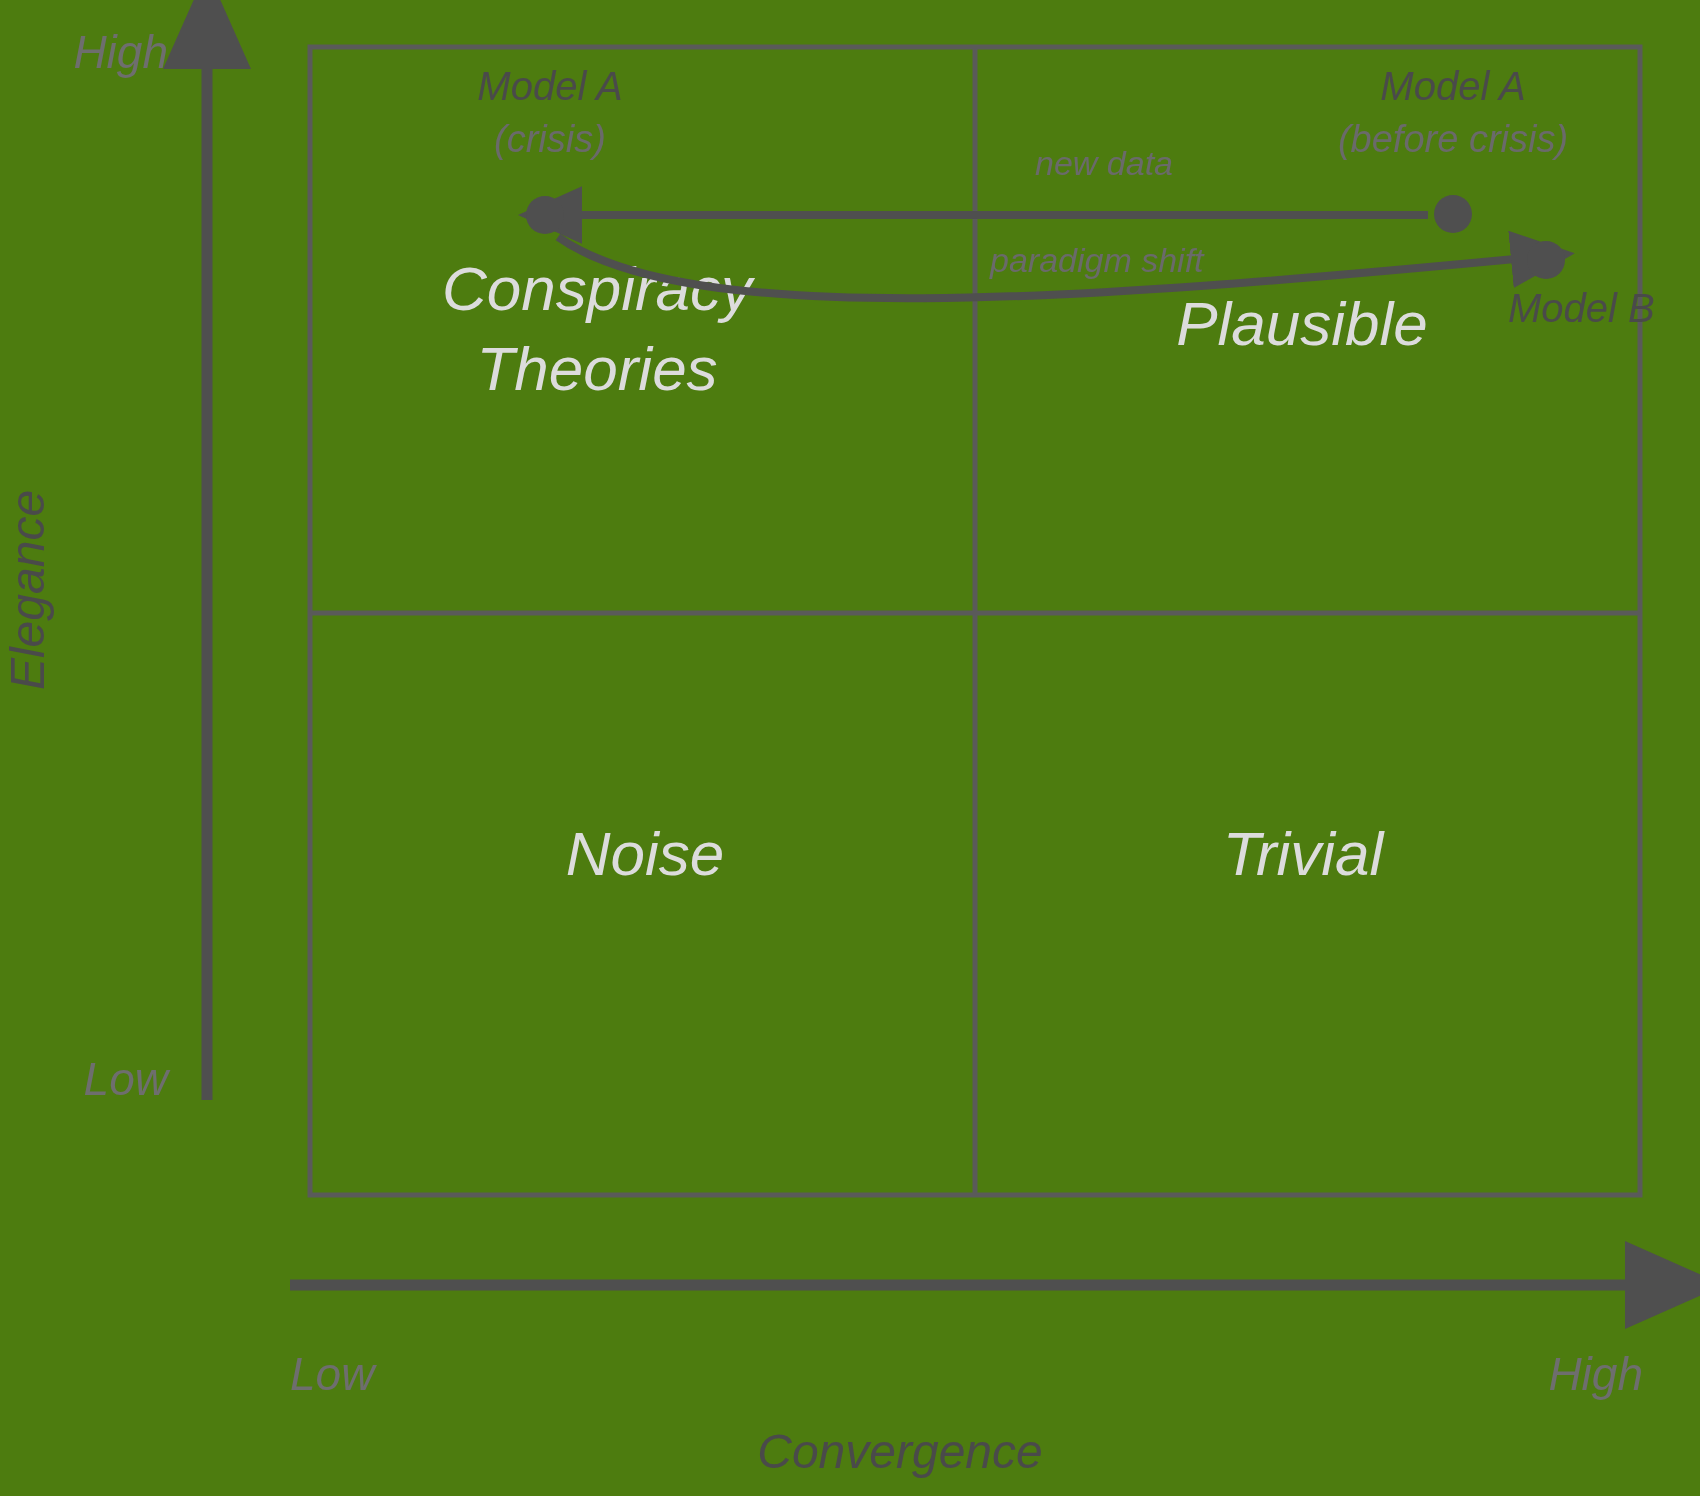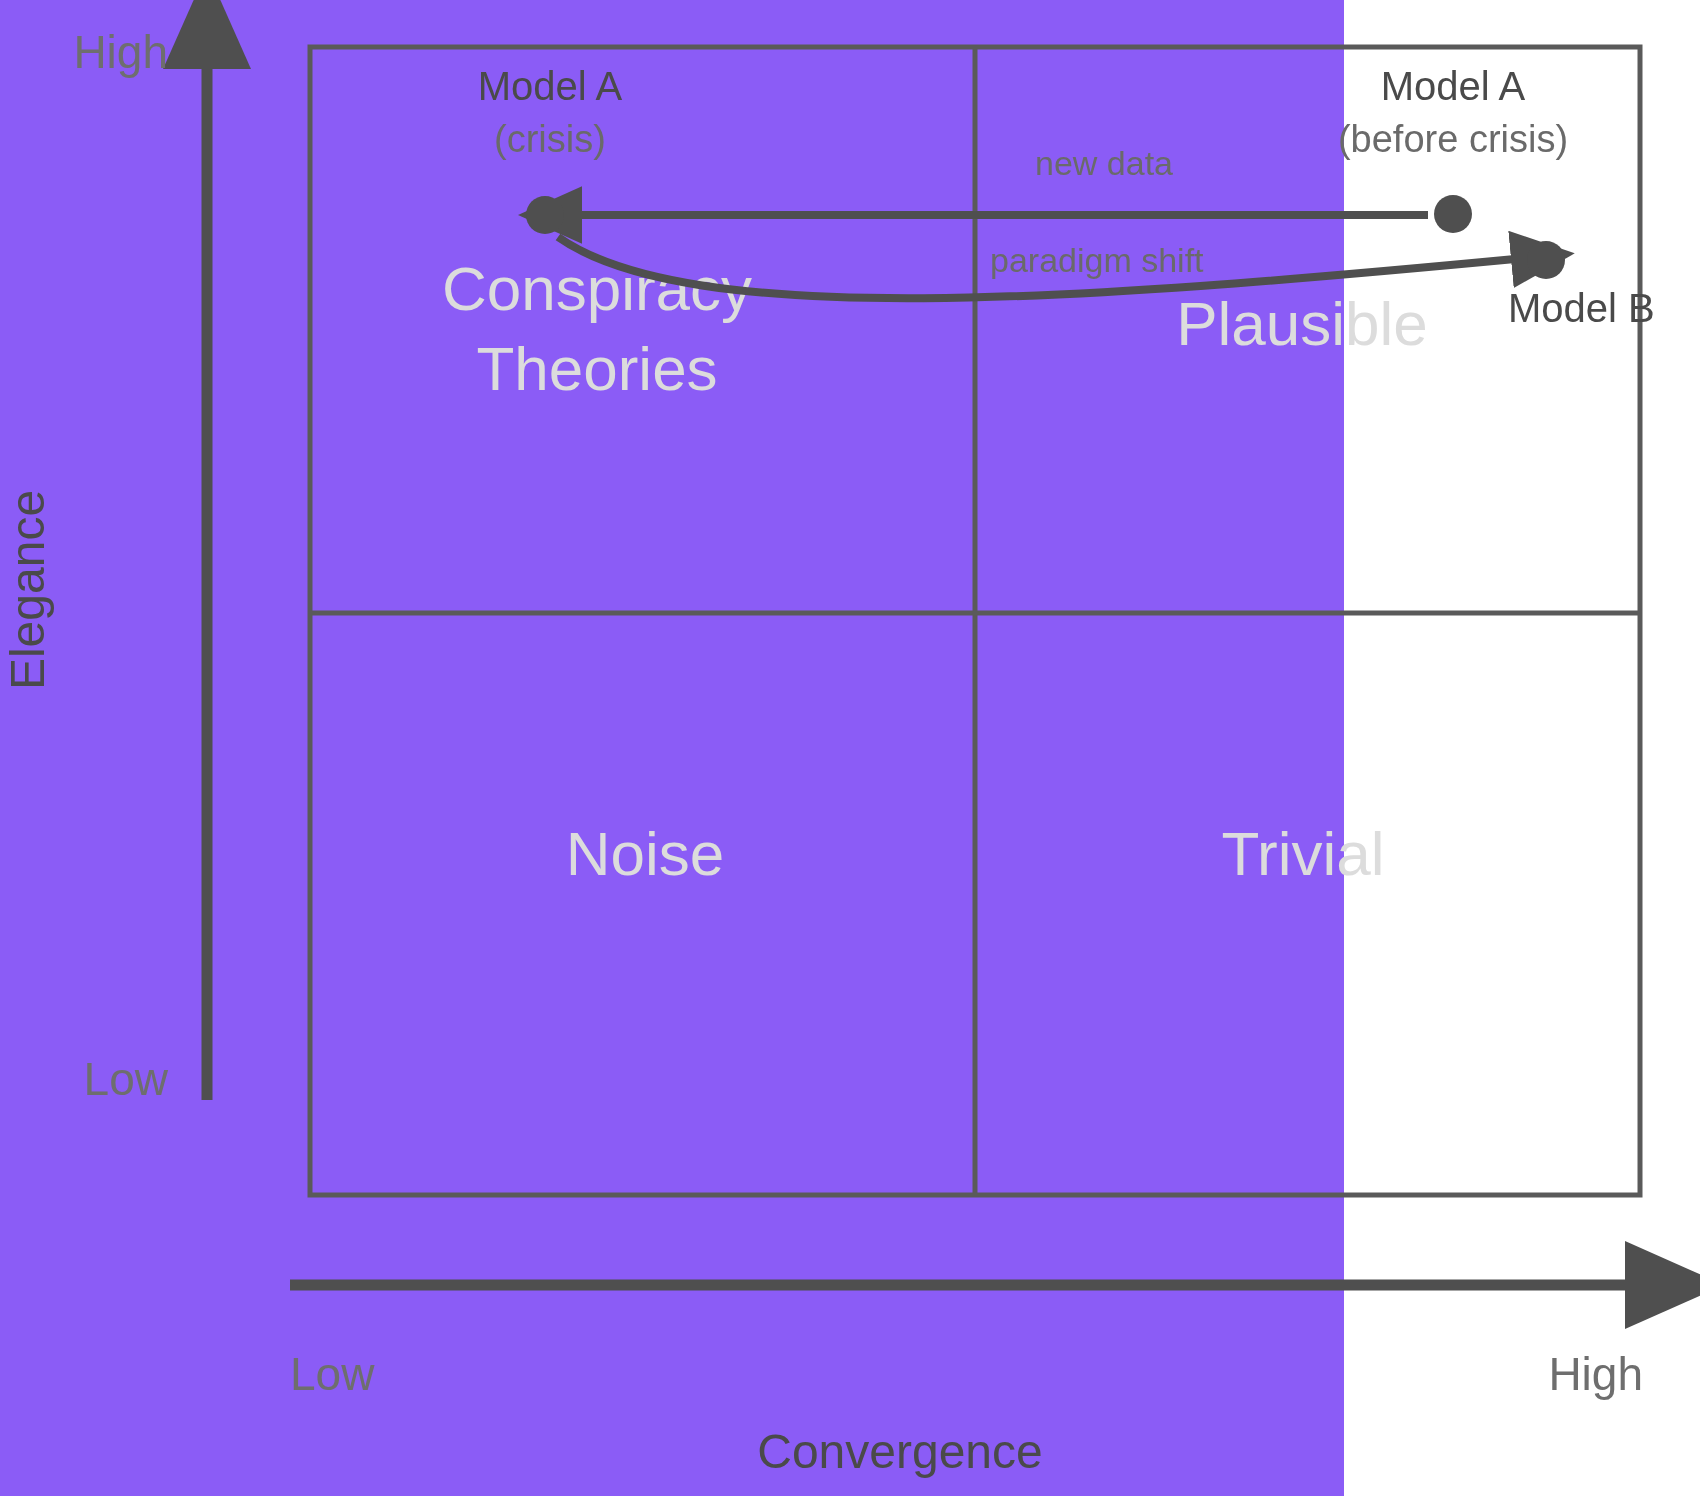--- a/index.html
+++ b/index.html
@@ -8,23 +8,24 @@
     background: #ffffff;
   }
   body {
     width: 1700px;
     height: 1496px;
     font-family: "Liberation Sans", sans-serif;
     overflow: hidden;
   }
   #stage {
     position: relative;
-    width: 1344px;
+    width: 1700px;
     height: 1496px;
-    background: #8b5cf6;
+    background: #4d7c0f;
+    font-style: italic;
   }
   #figure-svg {
     position: absolute;
     left: 0;
     top: 0;
     width: 1700px;
     height: 1496px;
   }
   .axis-tick-label {
     font-size: 46px;

